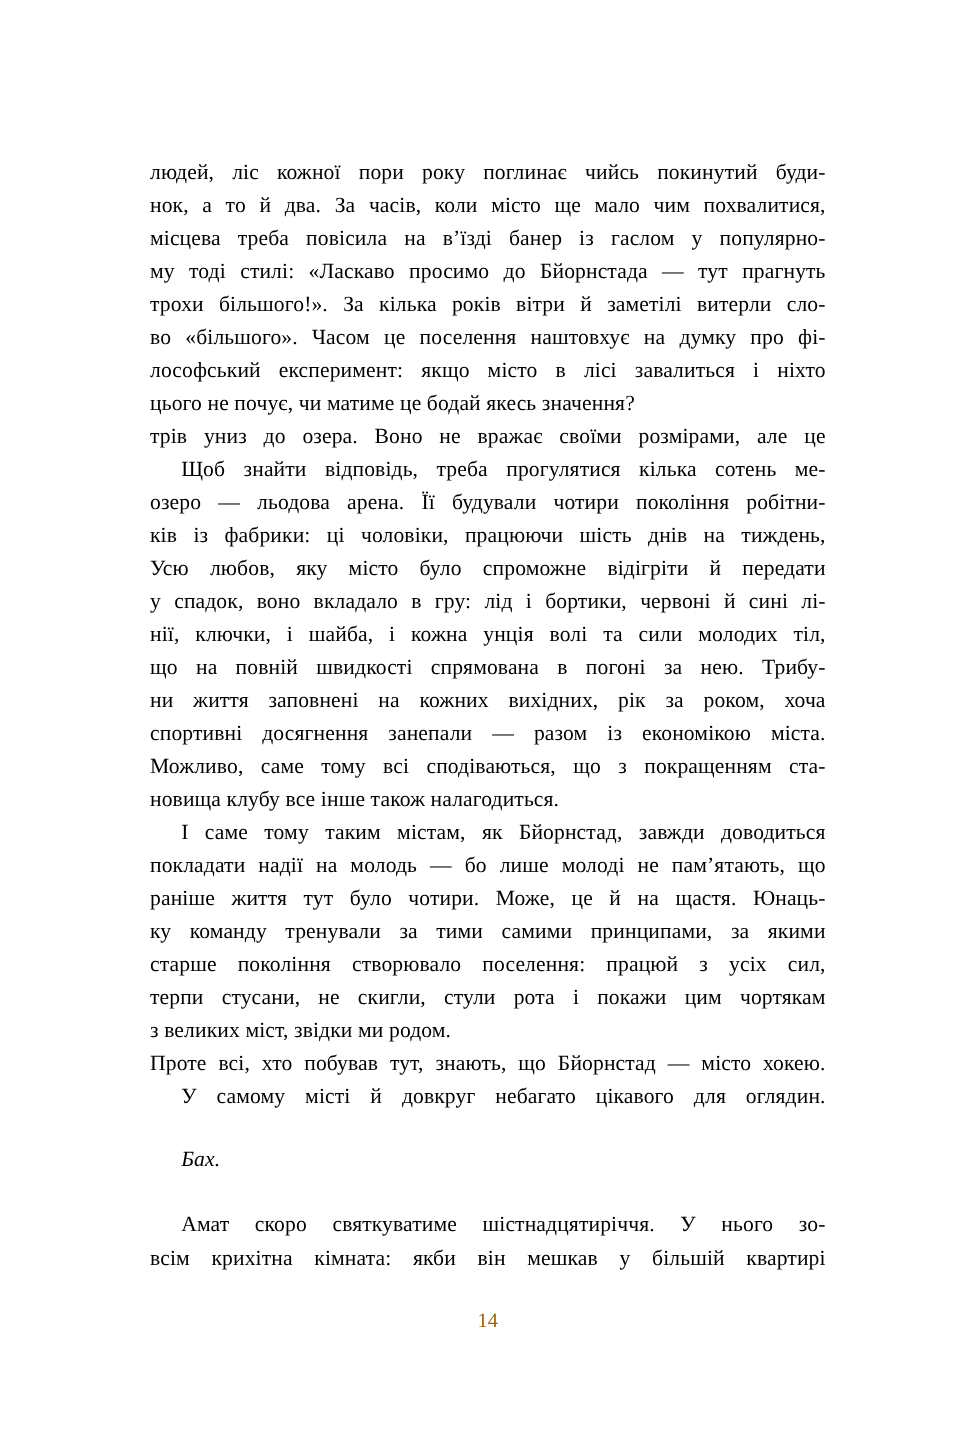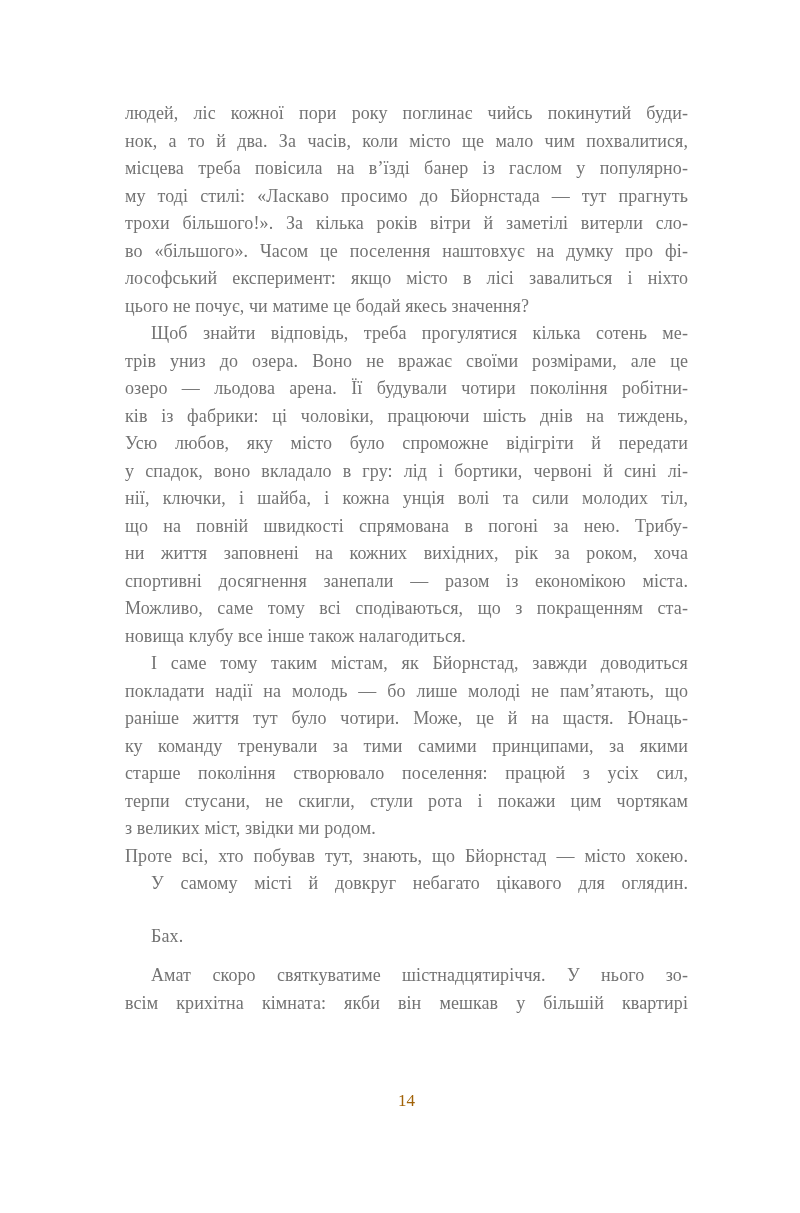--- a/index.html
+++ b/index.html
@@ -12,29 +12,29 @@
   .page {
     position: relative;
     width: 800px;
     height: 1213px;
     background: #ffffff;
     overflow: hidden;
   }
   .text-block {
     position: absolute;
     left: 125px;
-    top: 100px;
+    top: 130px;
     width: 563px;
     font-size: 18px;
     line-height: 27.5px;
-    color: #737373;
+    color: #000000;
     letter-spacing: 0.1px;
   }
   .para { margin: 0; padding: 0; }
-  .para.standalone { margin-top: 25px; margin-bottom: 12px; }
+  .para.standalone { margin-top: 25px; margin-bottom: 27px; font-style: italic; }
   .line {
     display: block;
     text-align: justify;
     text-align-last: justify;
     white-space: normal;
   }
   .line.last { text-align-last: left; }
   .line.ind { text-indent: 26px; }
   .page-number {
     position: absolute;
@@ -57,22 +57,22 @@
       <span class="line">нок, а то й два. За часів, коли місто ще мало чим похвалитися,</span>
       <span class="line">місцева треба повісила на в’їзді банер із гаслом у популярно-</span>
       <span class="line">му тоді стилі: «Ласкаво просимо до Бйорнстада — тут прагнуть</span>
       <span class="line">трохи більшого!». За кілька років вітри й заметілі витерли сло-</span>
       <span class="line">во «більшого». Часом це поселення наштовхує на думку про фі-</span>
       <span class="line">лософський експеримент: якщо місто в лісі завалиться і ніхто</span>
       <span class="line last">цього не почує, чи матиме це бодай якесь значення?</span>
     </p>
 
     <p class="para">
+      <span class="line">трів униз до озера. Воно не вражає своїми розмірами, але це</span>
       <span class="line ind">Щоб знайти відповідь, треба прогулятися кілька сотень ме-</span>
-      <span class="line">трів униз до озера. Воно не вражає своїми розмірами, але це</span>
       <span class="line">озеро — льодова арена. Її будували чотири покоління робітни-</span>
       <span class="line">ків із фабрики: ці чоловіки, працюючи шість днів на тиждень,</span>
       <span class="line">Усю любов, яку місто було спроможне відігріти й передати</span>
       <span class="line">у спадок, воно вкладало в гру: лід і бортики, червоні й сині лі-</span>
       <span class="line">нії, ключки, і шайба, і кожна унція волі та сили молодих тіл,</span>
       <span class="line">що на повній швидкості спрямована в погоні за нею. Трибу-</span>
       <span class="line">ни життя заповнені на кожних вихідних, рік за роком, хоча</span>
       <span class="line">спортивні досягнення занепали — разом із економікою міста.</span>
       <span class="line">Можливо, саме тому всі сподіваються, що з покращенням ста-</span>
       <span class="line last">новища клубу все інше також налагодиться.</span>

